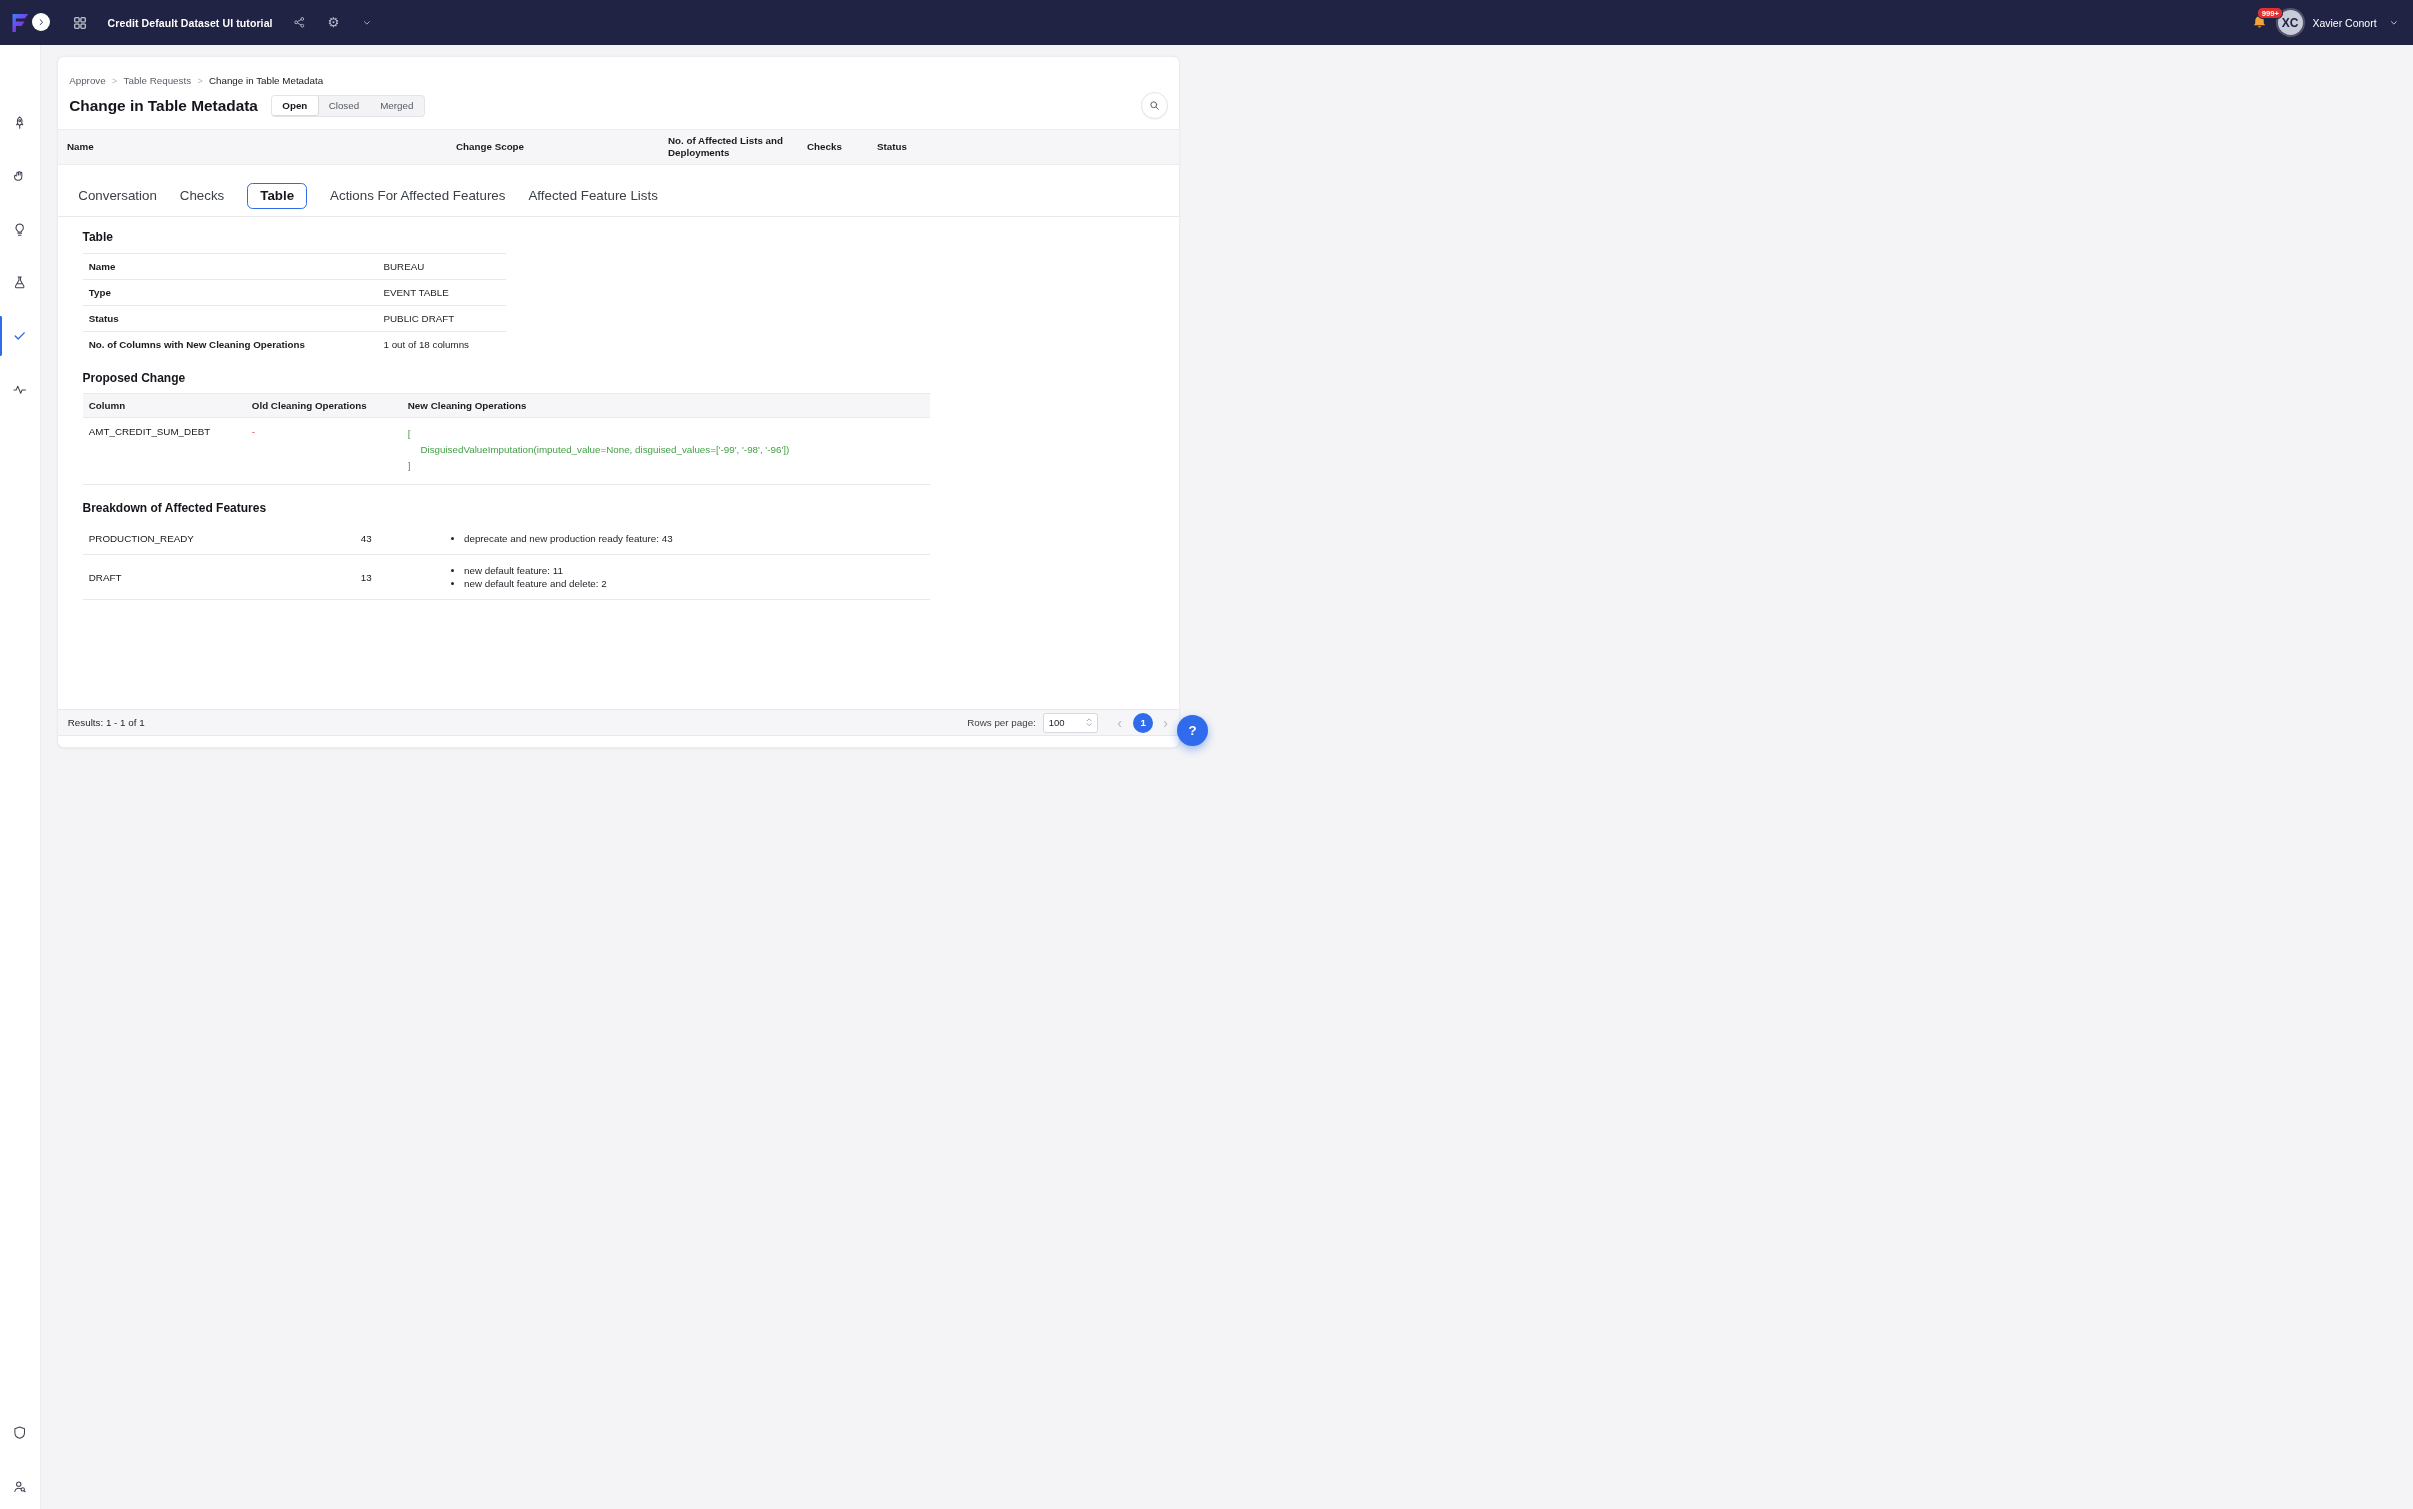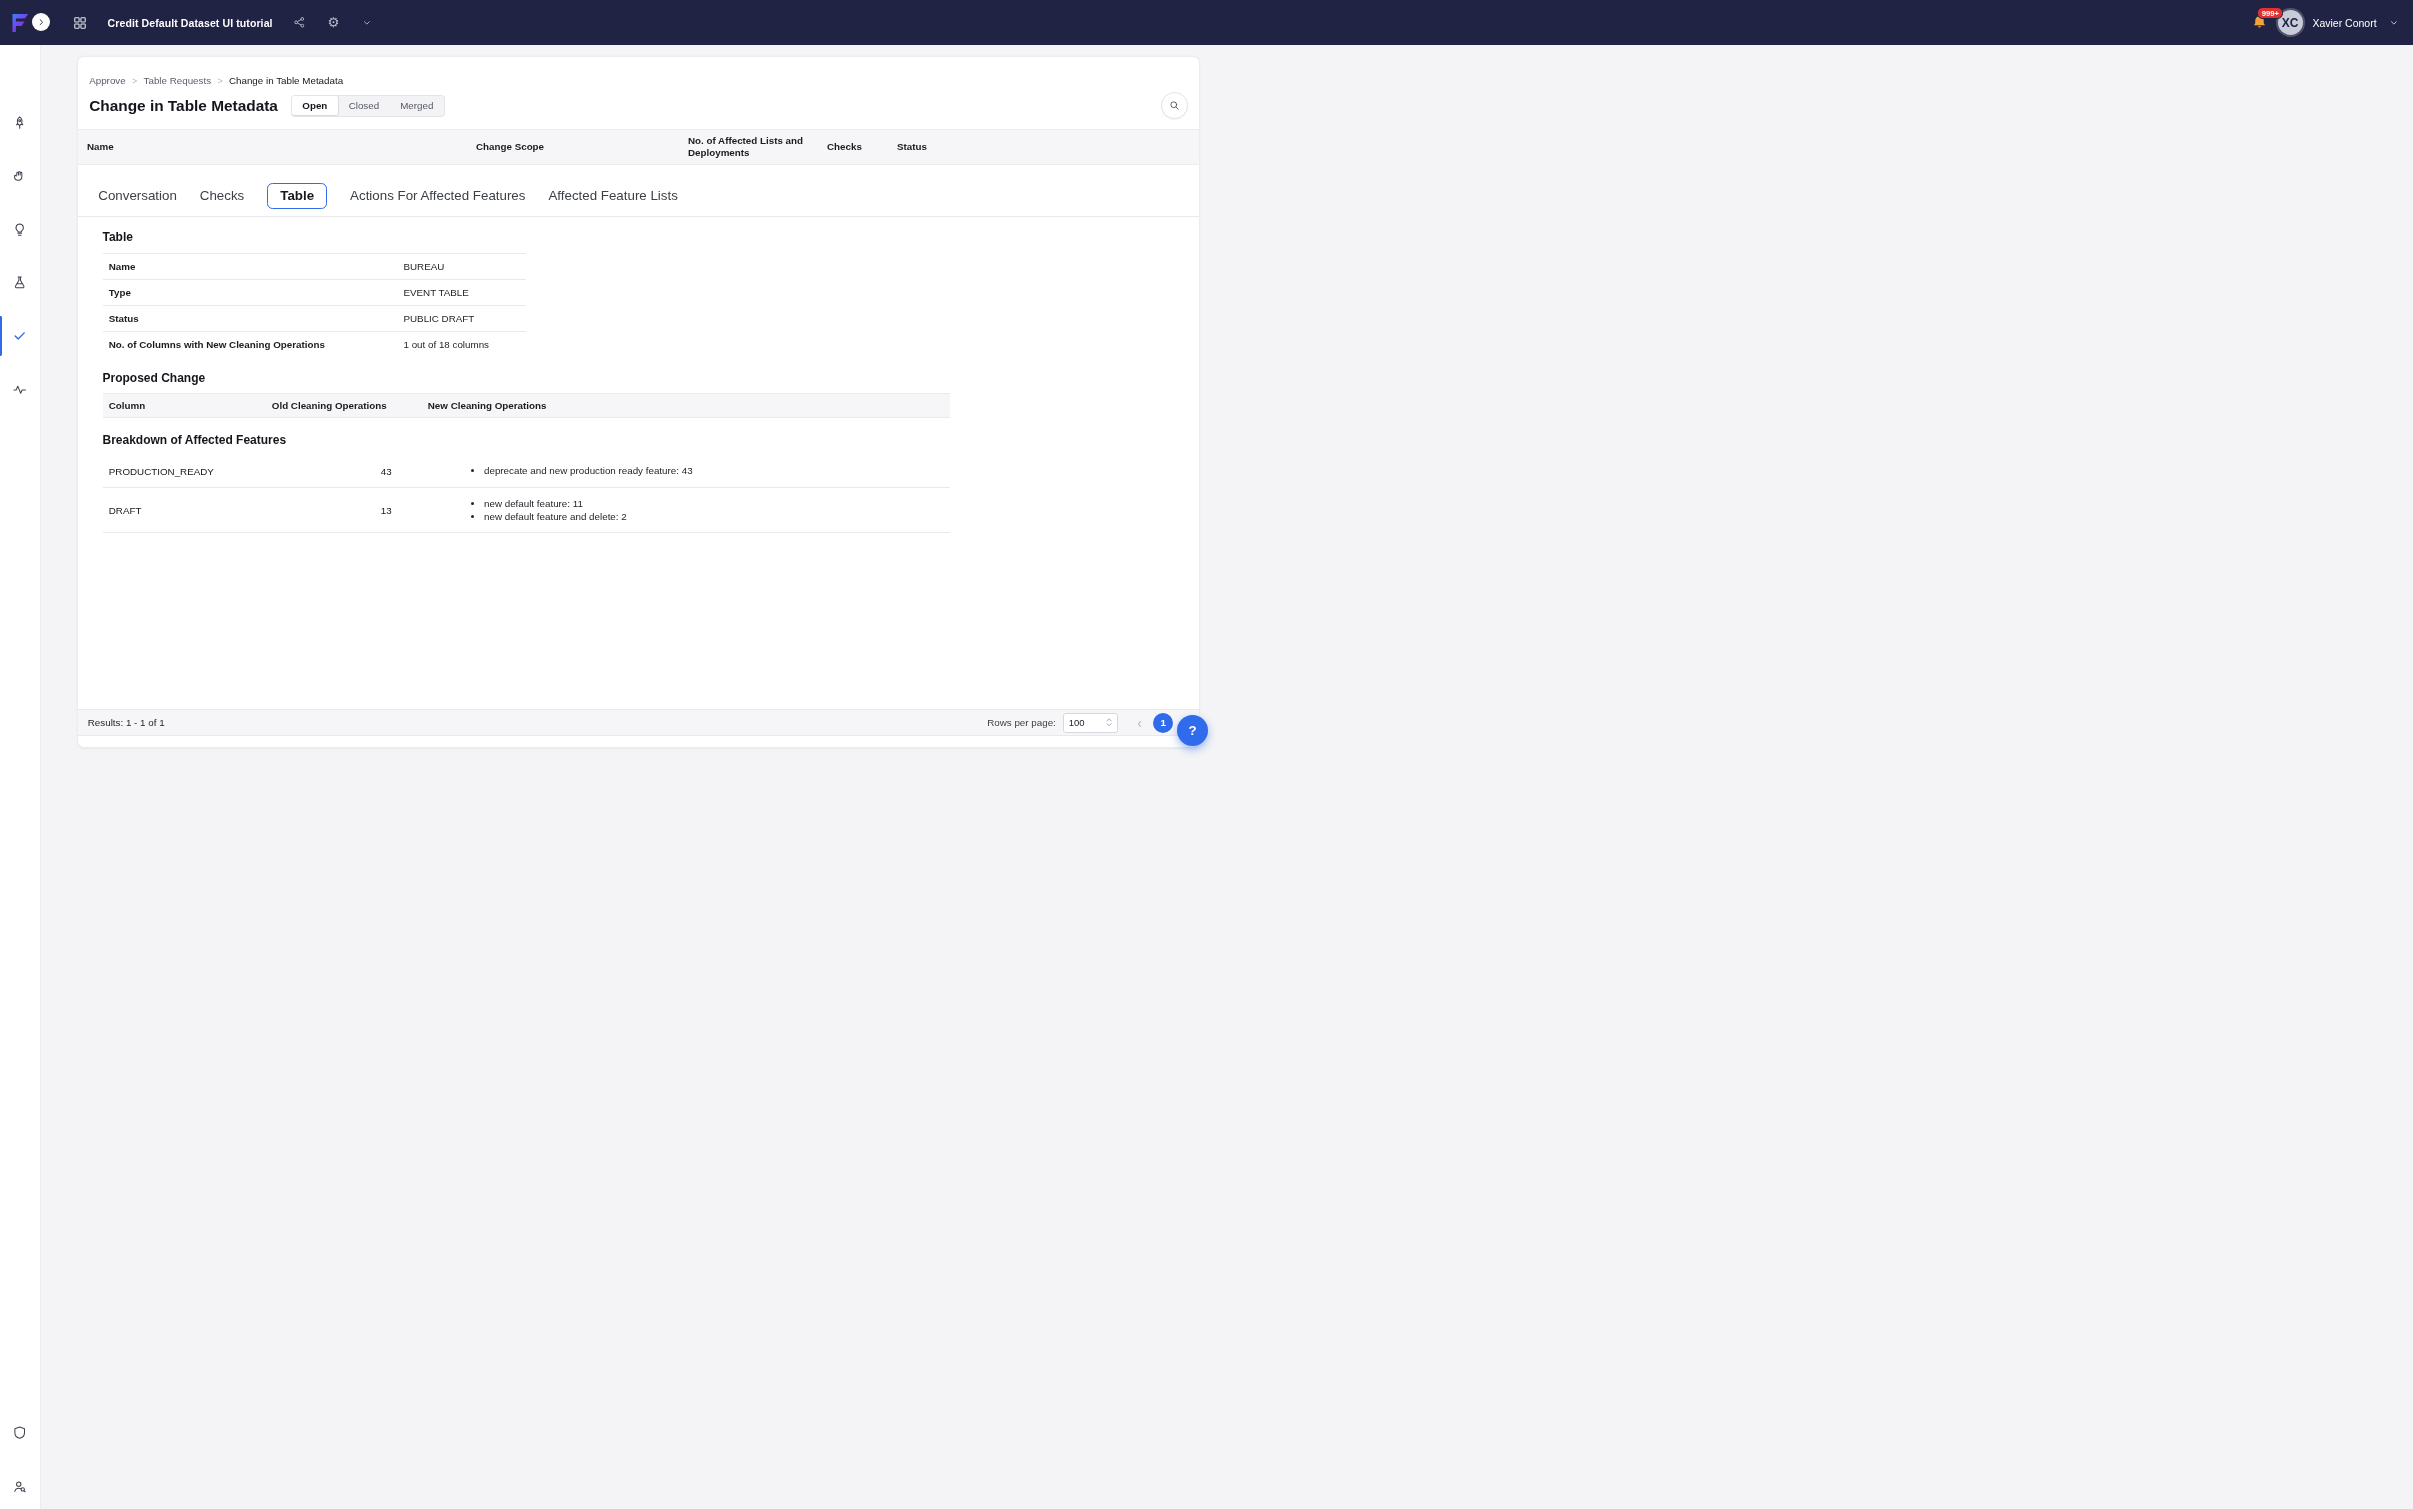--- a/index.html
+++ b/index.html
@@ -35,21 +35,21 @@
   .nav-item{position:relative;width:41px;height:31px;margin-bottom:22.4px;
     display:flex;align-items:center;justify-content:center;cursor:pointer}
   .nav-item svg{stroke:#40424e;fill:none;stroke-width:1.6;stroke-linecap:round;stroke-linejoin:round}
   .nav-item.active::before{content:"";position:absolute;left:0;top:-4.2px;bottom:-4.2px;width:2.8px;
     background:#2f6bea;border-radius:0 1.4px 1.4px 0}
   .nav-item.active svg{stroke:#2f6bea;stroke-width:2.2}
   .nav-spacer{flex:1}
 
   
   .main{position:absolute;top:45px;left:41px;right:0;bottom:0;background:#f4f4f6}
-  .card{position:absolute;left:36px;top:11.2px;width:1123px;height:692px;background:#fff;
+  .card{position:absolute;left:16px;top:11.2px;width:1123px;height:692px;background:#fff;
     border:0.7px solid #ececef;border-radius:7px;box-shadow:0 0.7px 2.1px rgba(20,20,40,.05);
     overflow:hidden}
 
   .breadcrumb{display:flex;align-items:center;gap:6.3px;padding:18px 11.2px 0;font-size:9.8px;color:#5a5f6a}
   .breadcrumb .crumb-link{cursor:pointer}
   .breadcrumb .sep{color:#b6b8bf;font-size:9px}
   .breadcrumb .current{color:#17181d}
 
   .title-row{display:flex;align-items:center;gap:12.6px;padding:8.4px 11.2px 0}
   .page-title{font-size:15.4px;font-weight:700;color:#15161b}
@@ -327,20 +327,29 @@
         </div>
       </div>
 
       <h2 class="section-h pc">Proposed Change</h2>
       <div class="dtable">
         <div class="dhead pc-grid">
           <div class="cell">Column</div>
           <div class="cell">Old Cleaning Operations</div>
           <div class="cell">New Cleaning Operations</div>
         </div>
+        <div class="drow pc-grid pc-row">
+          <div class="cell">AMT_CREDIT_SUM_DEBT</div>
+          <div class="cell dash">-</div>
+          <div class="cell code">
+            <div>[</div>
+            <div class="indent">DisguisedValueImputation(imputed_value=None, disguised_values=['-99', '-98', '-96'])</div>
+            <div>]</div>
+          </div>
+        </div>
       </div>
 
       <h2 class="section-h bd">Breakdown of Affected Features</h2>
       <div class="dtable bdt">
         <div class="drow bd-grid bd-row1">
           <div class="cell">PRODUCTION_READY</div>
           <div class="cell">43</div>
           <div class="cell">
             <ul class="actions-list">
               <li>deprecate and new production ready feature: 43</li>

